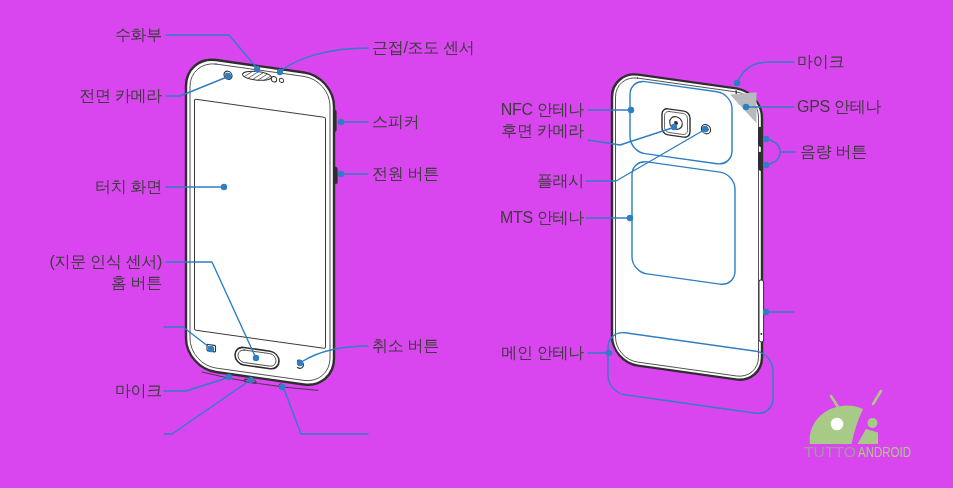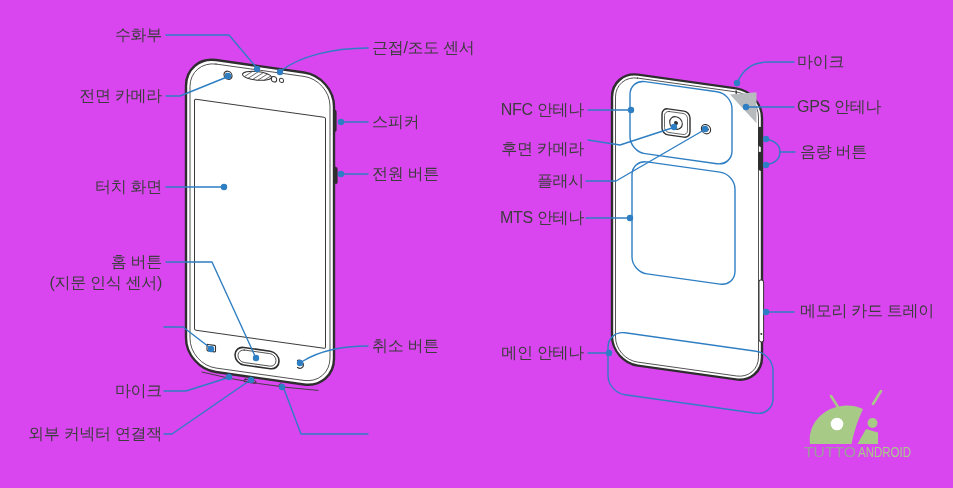--- a/index.html
+++ b/index.html
@@ -127,40 +127,38 @@
       <circle cx="766" cy="139" r="3.2"></circle>
       <circle cx="766" cy="165" r="3.2"></circle>
       <circle cx="766" cy="312" r="3.2"></circle>
     </g>
   </svg>
 
   <div class="lbl r" style="right:791px;top:25px">수화부</div>
   <div class="lbl r" style="right:791px;top:86px">전면 카메라</div>
   <div class="lbl r" style="right:791px;top:177px">터치 화면</div>
   <div class="lbl r two" style="right:791px;top:252px">
+    <div>(지문 인식 센서)</div>
     <div>홈 버튼</div>
-    <div>(지문 인식 센서)</div>
   </div>
   <div class="lbl r" style="right:791px;top:381px">마이크</div>
-  <div class="lbl r" style="right:791px;top:424px">외부 커넥터 연결잭</div>
   <div class="lbl" style="left:372px;top:38px">근접/조도 센서</div>
   <div class="lbl" style="left:372px;top:112px">스피커</div>
   <div class="lbl" style="left:372px;top:164px">전원 버튼</div>
   <div class="lbl" style="left:372px;top:336px">취소 버튼</div>
 
   <div class="lbl r" style="right:369px;top:100px">NFC 안테나</div>
-  <div class="lbl r" style="right:369px;top:139px">후면 카메라</div>
+  <div class="lbl r" style="right:369px;top:121px">후면 카메라</div>
   <div class="lbl r" style="right:369px;top:171px">플래시</div>
   <div class="lbl r" style="right:369px;top:208px">MTS 안테나</div>
   <div class="lbl r" style="right:369px;top:343px">메인 안테나</div>
   <div class="lbl" style="left:797px;top:52px">마이크</div>
   <div class="lbl" style="left:797px;top:97px">GPS 안테나</div>
   <div class="lbl" style="left:800px;top:142px">음량 버튼</div>
   <div class="lbl two" style="left:800px;top:301px">
-    <div>메모리 카드 트레이</div>
   </div>
 
   <svg style="left:800px;top:385px" width="115" height="90" viewBox="0 0 115 90">
     <g>
       <path d="M 10,59 A 37,34 0 0 1 63,24 Q 55,41 51.5,59 Z" fill="#A8CA87"></path>
       <path d="M 66,44 L 78,47.5 L 78,59 L 57.5,59 Z" fill="#A8CA87"></path>
       <circle cx="37" cy="39" r="6.3" fill="#ffffff"></circle>
       <circle cx="72.5" cy="38" r="5" fill="#A8CA87"></circle>
       <line x1="31" y1="11" x2="38" y2="22" stroke="#A8CA87" stroke-width="2.6" stroke-linecap="round"></line>
       <line x1="81" y1="6" x2="73" y2="19" stroke="#A8CA87" stroke-width="2.6" stroke-linecap="round"></line>

